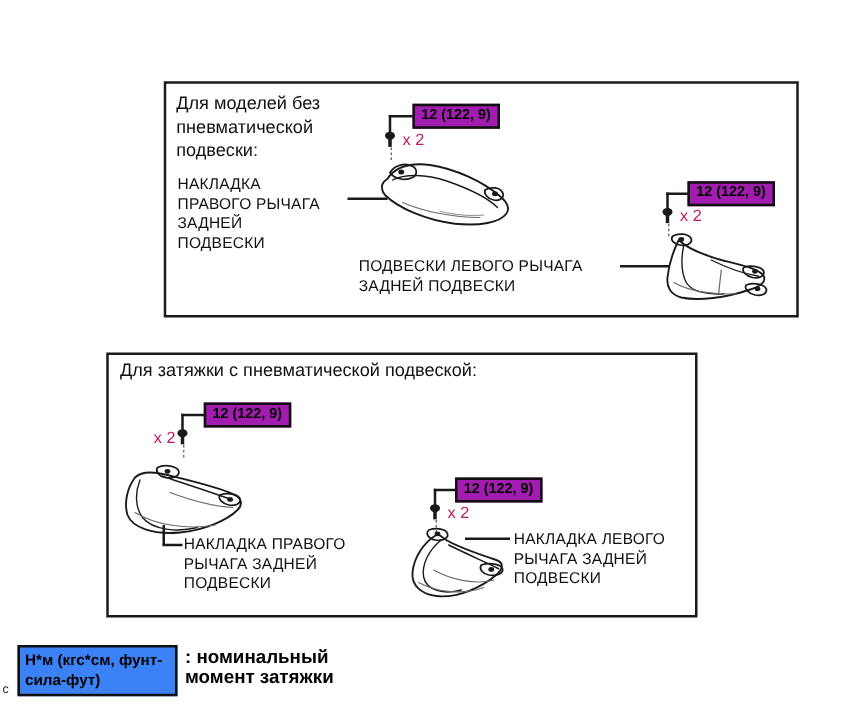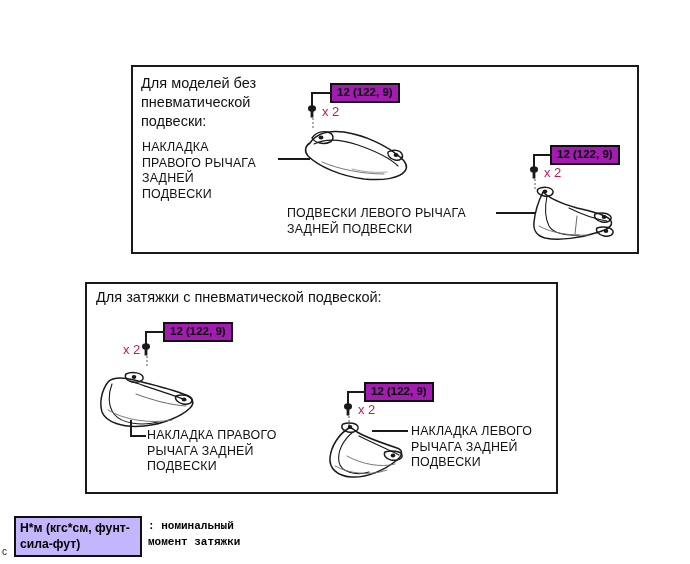--- a/index.html
+++ b/index.html
@@ -109,36 +109,35 @@
     width: 255px;
     height: 42px;
   }
   #legend-unit-box {
     position: absolute;
     left: 0;
     top: 0;
     width: 128px;
     box-sizing: border-box;
     border: 2px solid #101010;
-    background: #c4b5fd;
+    background: #3b82f6;
     padding: 2px 4px 3px 4px;
     font-size: 12.2px;
     line-height: 16px;
     font-weight: bold;
     white-space: pre-line;
   }
   #legend-desc {
     position: absolute;
     left: 134px;
     top: 2px;
-    font-size: 11px;
+    font-size: 15px;
     line-height: 16px;
     font-weight: bold;
     white-space: pre-line;
-    font-family: Liberation Mono, monospace;
   }
   #page-corner-mark {
     position: absolute;
     left: 2px;
     top: 546px;
     font-size: 10px;
     line-height: 11px;
     color: #222;
   }
 </style>

